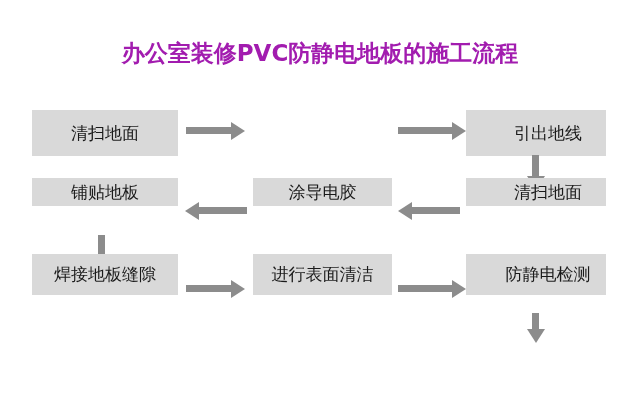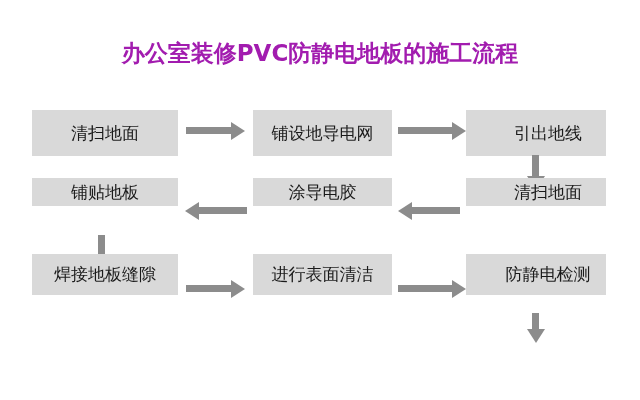--- a/index.html
+++ b/index.html
@@ -95,21 +95,20 @@
 <body>
 
 <div id="canvas">
 
   <div class="title">办公室装修PVC防静电地板的施工流程</div>
 
   <div class="node col-left row-1">清扫地面</div>
 
   <div class="h-arrow right" style="left: 186px; top: 127px; width: 45px;"></div>
 
-  <div class="node col-mid row-1">铺设地导电网</div>
 
   <div class="h-arrow right" style="left: 398px; top: 127px; width: 54px;"></div>
 
   <div class="node col-right row-1">引出地线</div>
 
   <div class="v-arrow" style="left: 532px; top: 155px; height: 21px;"></div>
 
   <div class="node col-right row-2">清扫地面</div>
 
   <div class="h-arrow left" style="left: 412px; top: 207px; width: 48px;"></div>

